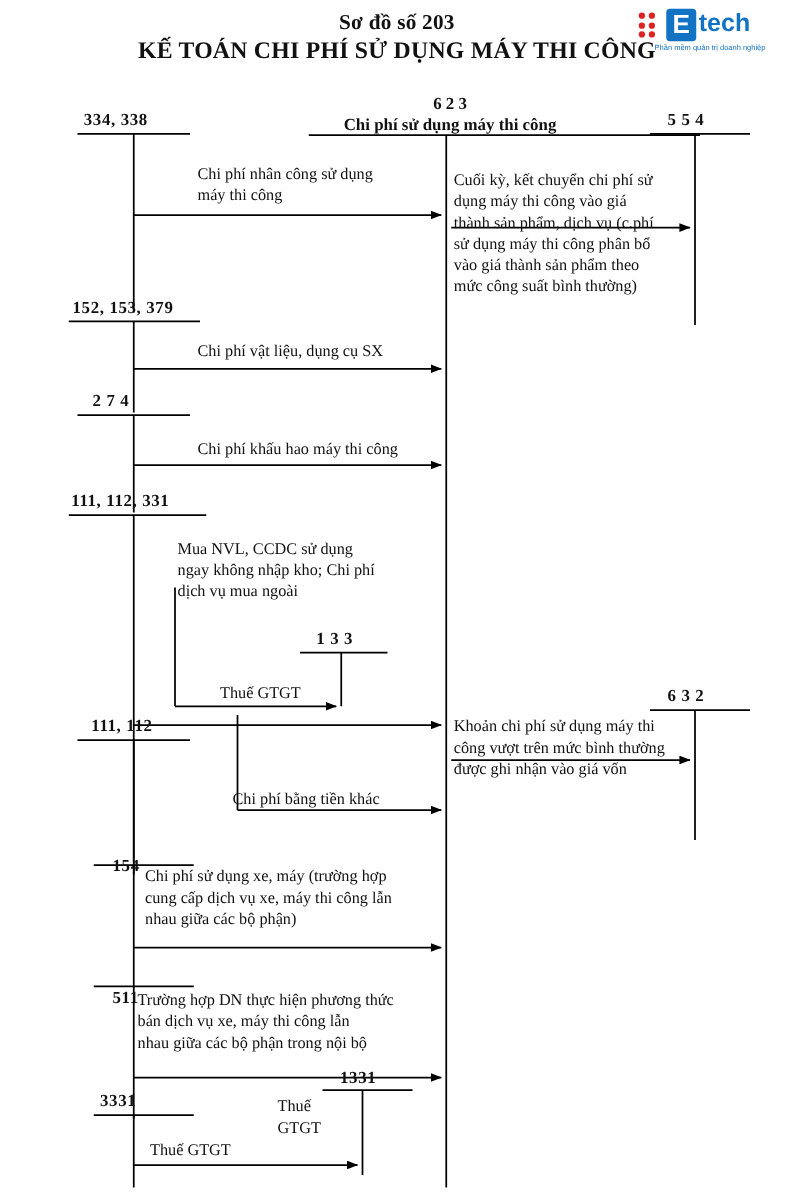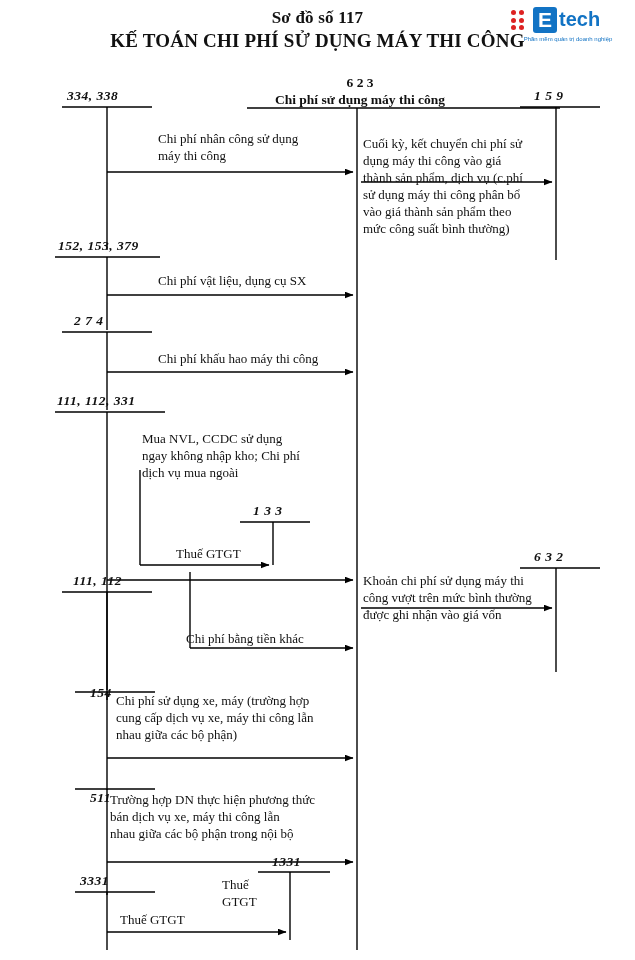--- a/index.html
+++ b/index.html
@@ -87,40 +87,39 @@
     font-size: 6px;
     color: #1273c4;
   }
 
   .acct {
     position: absolute;
     font-weight: bold;
     font-size: 13.5px;
     white-space: nowrap;
     letter-spacing: .5px;
-    font-style: italic;
   }
   .caption {
     position: absolute;
     font-size: 13px;
     line-height: 17px;
     white-space: nowrap;
   }
   .center-head {
     position: absolute;
     font-weight: bold;
     font-size: 13.5px;
     white-space: nowrap;
     text-align: center;
   }
 </style>
 </head>
 <body>
 
-<div class="ttl" id="title1">Sơ đồ số 117</div>
+<div class="ttl" id="title1">Sơ đồ số 203</div>
 <div class="ttl" id="title2">KẾ TOÁN CHI PHÍ SỬ DỤNG MÁY THI CÔNG</div>
 
 <div id="logo">
   <div class="logo-main">
     <div class="logo-dots">
       <div class="dot" style="left:0px;  top:0px;"></div>
       <div class="dot" style="left:8px;  top:0px;"></div>
       <div class="dot" style="left:0px;  top:8px;"></div>
       <div class="dot" style="left:8px;  top:8px;"></div>
       <div class="dot" style="left:0px;  top:15px;"></div>
@@ -201,21 +200,21 @@
 <div class="acct" style="left:58px; top:238px;">152, 153, 379</div>
 <div class="acct" style="left:74px; top:313px;">2 7 4</div>
 <div class="acct" style="left:57px; top:393px;">111, 112, 331</div>
 <div class="acct" style="left:253px; top:503px;">1 3 3</div>
 <div class="acct" style="left:73px; top:573px;text-align:center;">111, 112</div>
 <div class="acct" style="left:90px; top:673px;margin-top:12px;">154</div>
 <div class="acct" style="left:90px; top:770px;margin-top:20px;">511</div>
 <div class="acct" style="left:272px; top:854px;">1331</div>
 <div class="acct" style="left:80px; top:873px;">3331</div>
 
-<div class="acct" style="left:534px; top:88px;">1 5 9</div>
+<div class="acct" style="left:534px; top:88px;">5 5 4</div>
 <div class="acct" style="left:534px; top:549px;">6 3 2</div>
 
 <div class="caption" style="left:158px; top:130px; width:200px;">Chi phí nhân công sử dụng<br>máy thi công</div>
 <div class="caption" style="left:158px; top:272px;">Chi phí vật liệu, dụng cụ SX</div>
 <div class="caption" style="left:158px; top:350px;">Chi phí khấu hao máy thi công</div>
 <div class="caption" style="left:142px; top:430px; width:210px;">Mua NVL, CCDC sử dụng<br>ngay không nhập kho; Chi phí<br>dịch vụ mua ngoài</div>
 <div class="caption" style="left:176px; top:545px;">Thuế GTGT</div>
 <div class="caption" style="left:186px; top:630px;text-align:right;">Chi phí bằng tiền khác</div>
 <div class="caption" style="left:116px; top:692px; width:245px;">Chi phí sử dụng xe, máy (trường hợp<br>cung cấp dịch vụ xe, máy thi công lẫn<br>nhau giữa các bộ phận)</div>
 <div class="caption" style="left:110px; top:791px; width:250px;">Trường hợp DN thực hiện phương thức<br>bán dịch vụ xe, máy thi công lẫn<br>nhau giữa các bộ phận trong nội bộ</div>

